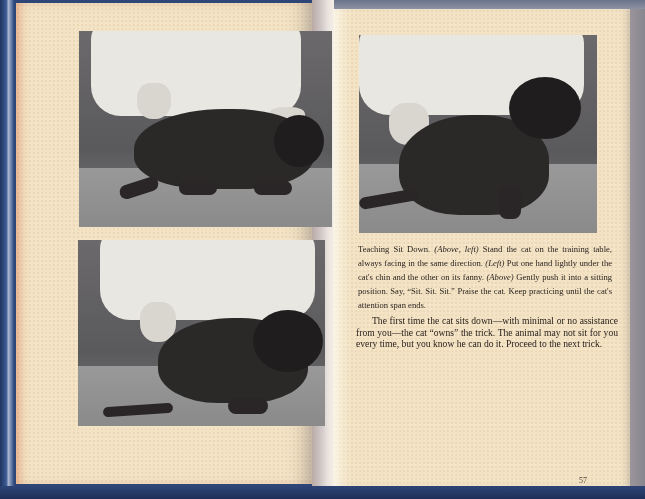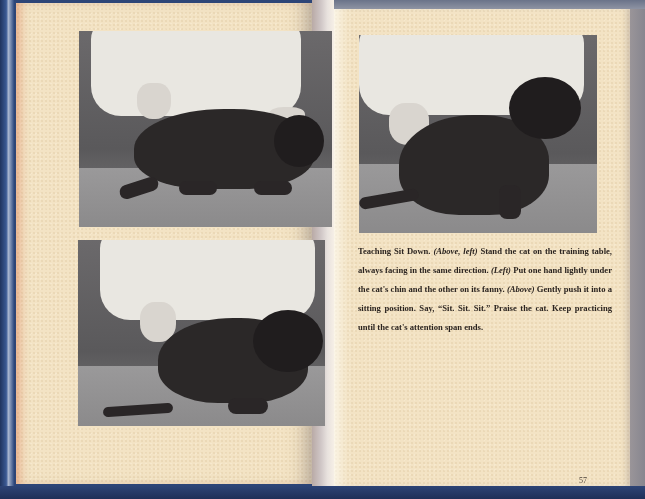--- a/index.html
+++ b/index.html
@@ -54,22 +54,22 @@
   .photo .shirt { position:absolute; background:#e9e7e1; border-radius:18px 18px 30px 30px; }
   .photo .hand { position:absolute; background:#d9d5cf; border-radius:40% 40% 45% 45%; }
   .photo .cat-body { position:absolute; background:#2b2828; border-radius:50% 45% 40% 40%; }
   .photo .cat-head { position:absolute; background:#201d1e; border-radius:50%; }
   .photo .cat-leg { position:absolute; background:#2a2627; border-radius:8px; }
   .p1 { left:79px; top:31px; width:253px; height:196px; }
   .p2 { left:78px; top:240px; width:247px; height:186px; }
   .p3 { left:359px; top:35px; width:238px; height:198px; }
   .caption {
     position:absolute; left:358px; top:242px; width:254px;
-    font-family:"Liberation Serif", serif; font-weight:bold;
-    font-size:8.6px; line-height:19px; color:#2b2420; text-align:justify;
+    font-family:"Liberation Serif", serif; font-weight:normal;
+    font-size:8.6px; line-height:14px; color:#2b2420; text-align:justify;
   }
   .caption i { font-style:italic; }
   .body-text {
     position:absolute; left:356px; top:311px; width:262px;
     font-size:9.6px; line-height:11.7px; color:#2a221e; text-align:justify;
   }
   .body-text p { margin:0; }
   .body-text p.indent { text-indent:16px; }
   .body-text p.gap { margin-top:4px; }
   .page-number {
@@ -123,16 +123,17 @@
     <div class="cat-leg" style="left:0px;top:158px;width:60px;height:12px;transform:rotate(-10deg);"></div>
     <div class="cat-leg" style="left:140px;top:150px;width:22px;height:34px;"></div>
   </div>
 
   <div class="caption">
     <span>Teaching Sit Down.</span>
     <i>(Above, left)</i><span> Stand the cat on the training table, always facing in the same direction. </span><i>(Left)</i><span> Put one hand lightly under the cat's chin and the other on its fanny. </span><i>(Above)</i><span> Gently push it into a sitting position. Say, “Sit. Sit. Sit.” Praise the cat. Keep practicing until the cat's attention span ends.</span>
   </div>
 
   <div class="body-text">
+    <p class="indent gap">The first time the cat sits down—with minimal or no assistance from you—the cat “owns” the trick. The animal may not sit for you every time, but you know he can do it. Proceed to the next trick.</p>
   </div>
 
   <div class="page-number">57</div>
 </div>
 
 </body></html>

